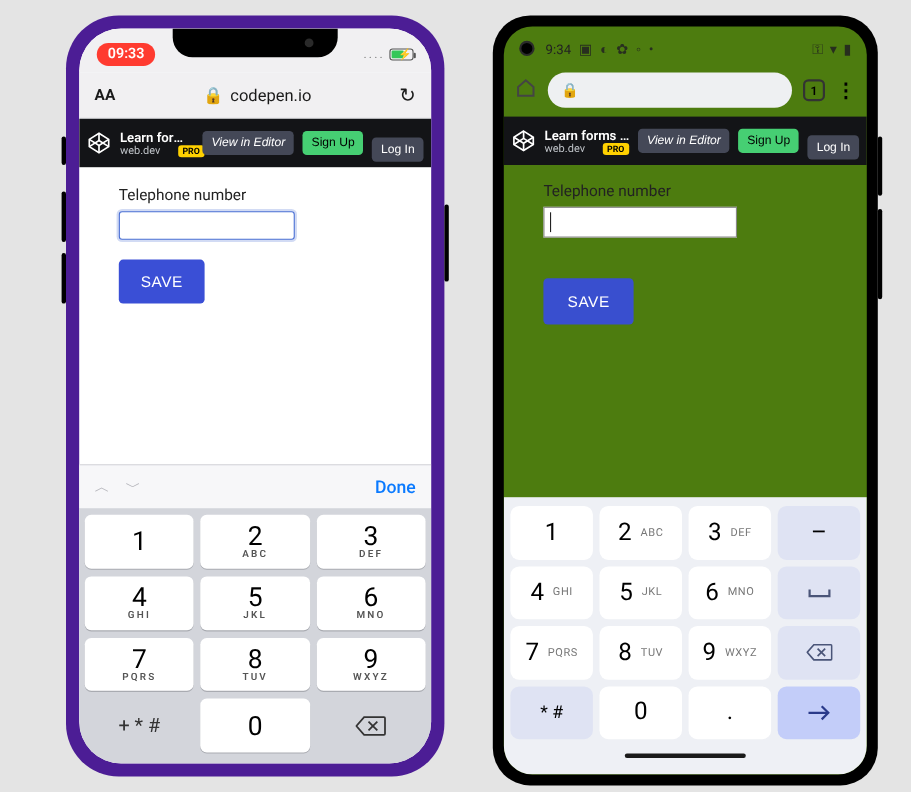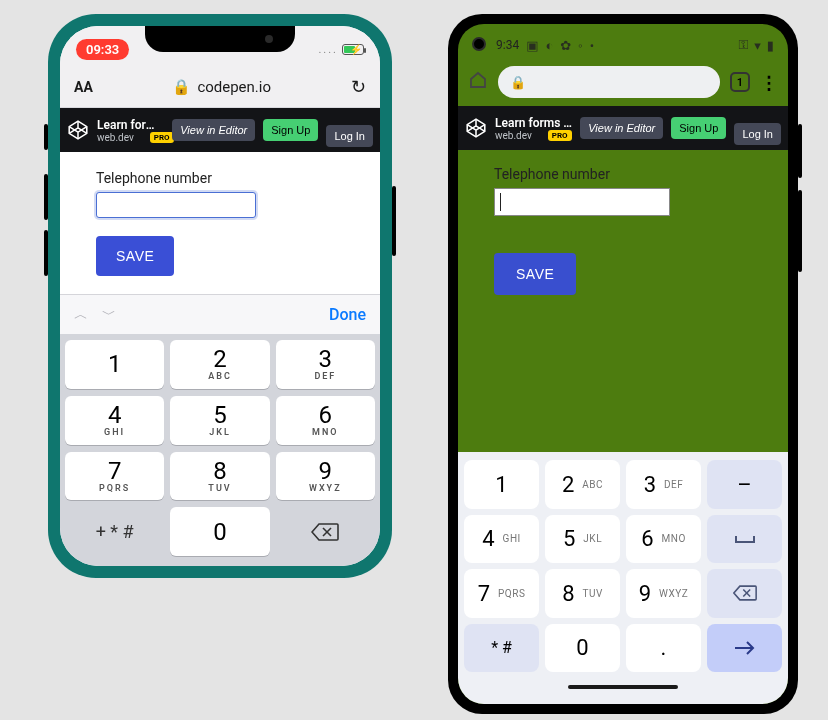--- a/index.html
+++ b/index.html
@@ -8,23 +8,23 @@
       background: #e4e4e4;
       width: 828px;
       height: 720px;
       overflow: hidden;
       position: relative;
     }
 
     
     .iphone {
       position: absolute;
-      left: 48px; top: 14px;
-      width: 344px; height: 564px;
-      background: #0f766e;
+      left: 60px; top: 14px;
+      width: 344px; height: 692px;
+      background: #4c1d95;
       border-radius: 48px;
       padding: 12px;
     }
     .iphone .side-btn { position:absolute; background:#000; border-radius:3px; }
     .iphone .side-l1 { left:-4px; top:110px; width:4px; height:26px; }
     .iphone .side-l2 { left:-4px; top:160px; width:4px; height:46px; }
     .iphone .side-l3 { left:-4px; top:216px; width:4px; height:46px; }
     .iphone .side-r  { right:-4px; top:172px; width:4px; height:70px; }
 
     .iphone-screen {

